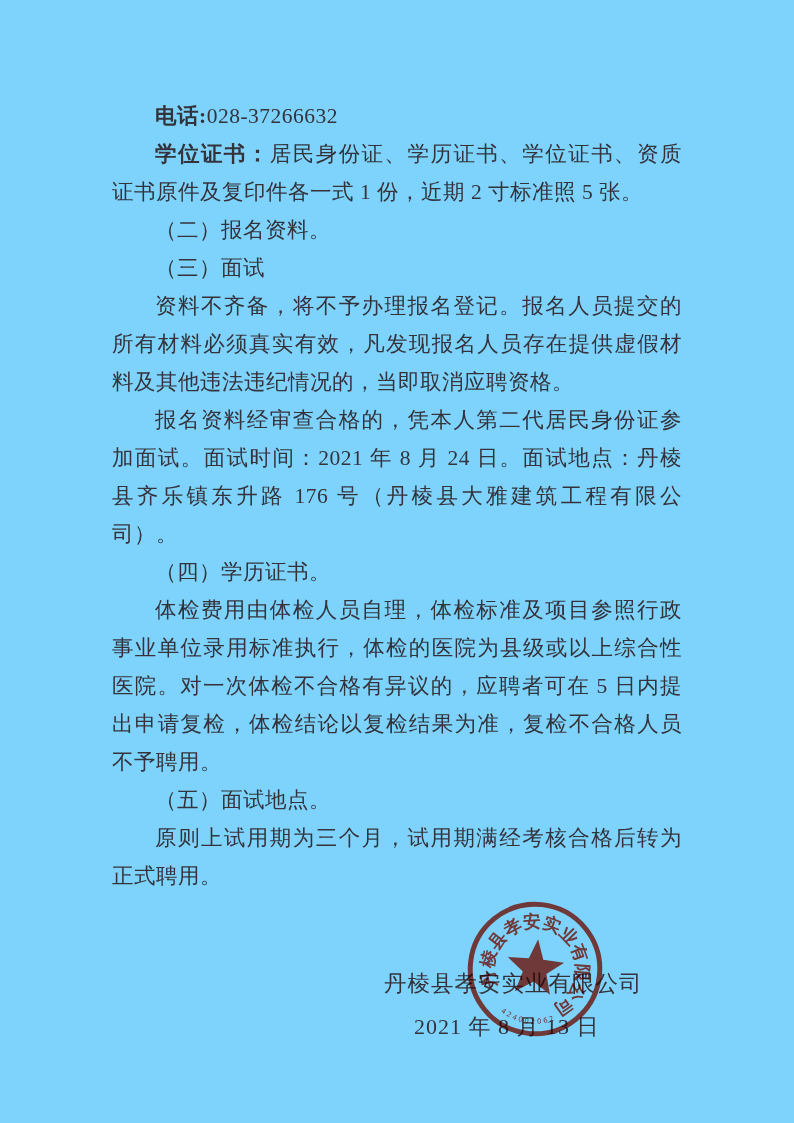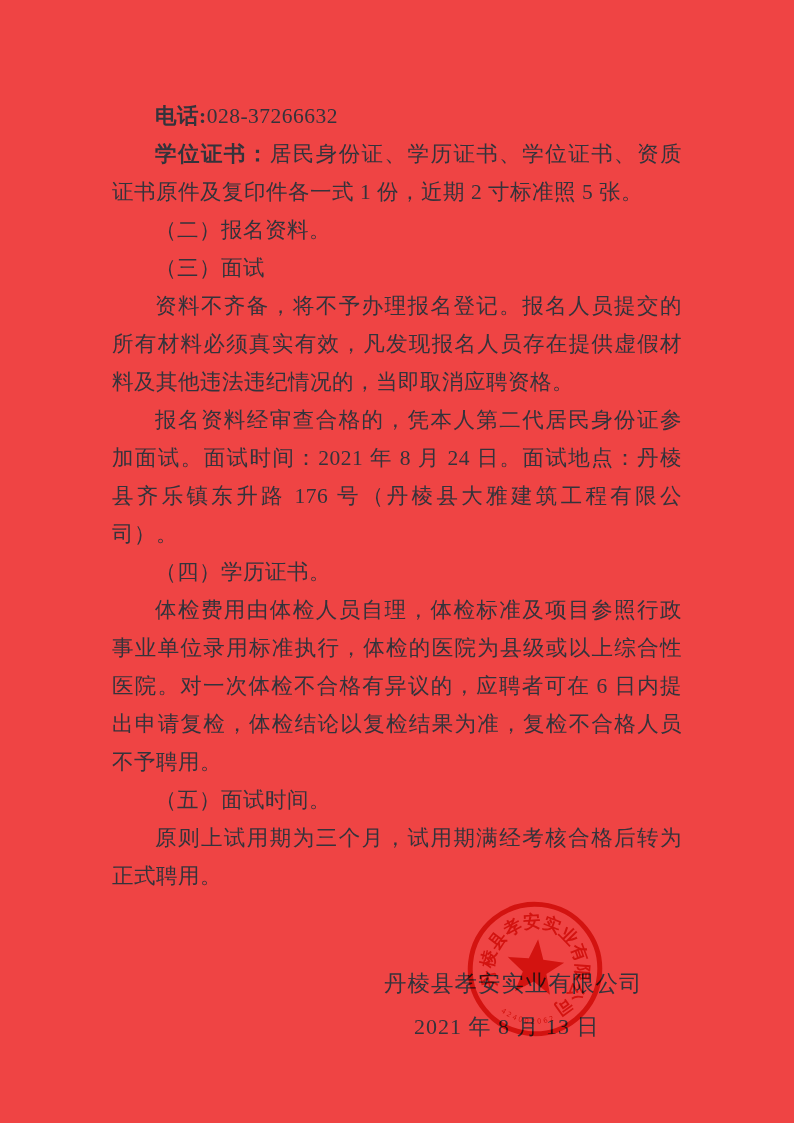--- a/index.html
+++ b/index.html
@@ -5,21 +5,21 @@
   html, body { margin: 0; padding: 0; }
   body {
     width: 794px; height: 1123px;
     background: #f4f3f4;
     font-family: "Liberation Serif", "DejaVu Serif", serif;
     overflow: hidden;
   }
   .paper {
     position: relative;
     width: 794px; height: 1123px;
-    background: #ef4444;
+    background: #7dd3fc;
     color: #34333b;
   }
   .content {
     position: absolute;
     left: 112px; top: 97px; width: 570px;
     font-size: 21.5px;
     line-height: 38px;
     text-align: justify;
     letter-spacing: 0.5px;
   }
@@ -64,22 +64,22 @@
 <div class="paper">
 
   <div class="content">
     <p><span class="lead">电话:</span><span>028-37266632</span></p>
     <p><span class="lead">学位证书：</span><span>居民身份证、学历证书、学位证书、资质证书原件及复印件各一式 1 份，近期 2 寸标准照 5 张。</span></p>
     <p>（二）报名资料。</p>
     <p>（三）面试</p>
     <p>资料不齐备，将不予办理报名登记。报名人员提交的所有材料必须真实有效，凡发现报名人员存在提供虚假材料及其他违法违纪情况的，当即取消应聘资格。</p>
     <p>报名资料经审查合格的，凭本人第二代居民身份证参加面试。面试时间：2021 年 8 月 24 日。面试地点：丹棱县齐乐镇东升路 176 号（丹棱县大雅建筑工程有限公司）。</p>
     <p>（四）学历证书。</p>
-    <p>体检费用由体检人员自理，体检标准及项目参照行政事业单位录用标准执行，体检的医院为县级或以上综合性医院。对一次体检不合格有异议的，应聘者可在 6 日内提出申请复检，体检结论以复检结果为准，复检不合格人员不予聘用。</p>
-    <p>（五）面试时间。</p>
+    <p>体检费用由体检人员自理，体检标准及项目参照行政事业单位录用标准执行，体检的医院为县级或以上综合性医院。对一次体检不合格有异议的，应聘者可在 5 日内提出申请复检，体检结论以复检结果为准，复检不合格人员不予聘用。</p>
+    <p>（五）面试地点。</p>
     <p>原则上试用期为三个月，试用期满经考核合格后转为正式聘用。</p>
   </div>
 
   <div class="sig-company">丹棱县孝安实业有限公司</div>
   <div class="sig-date">2021 年 8 月 13 日</div>
 
   <svg class="seal" viewBox="0 0 200 200" aria-hidden="true">
     <defs>
       <path id="sealTextArc" d="M 56.7,125 A 50,50 0 1 1 125,143.3" fill="none"></path>
       <path id="sealCodeArc" d="M 36.3,117.1 A 66,66 0 0 0 163.8,117.1" fill="none"></path>

